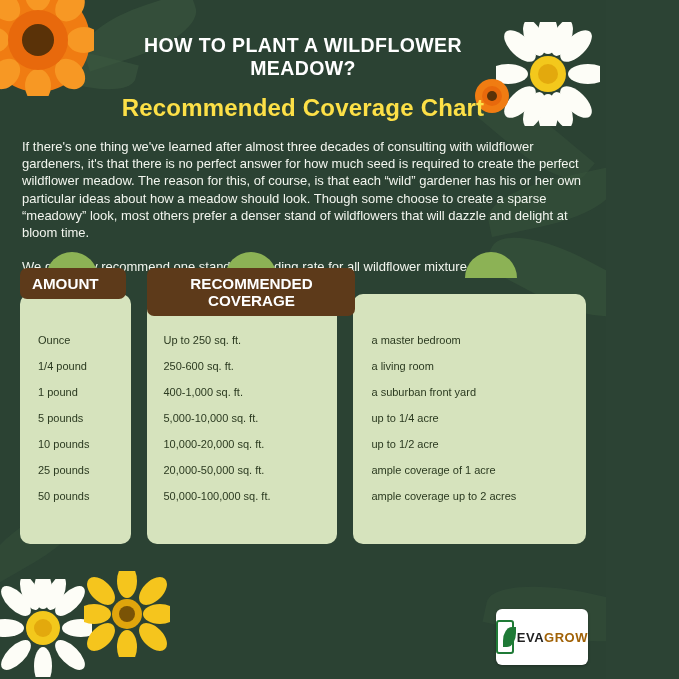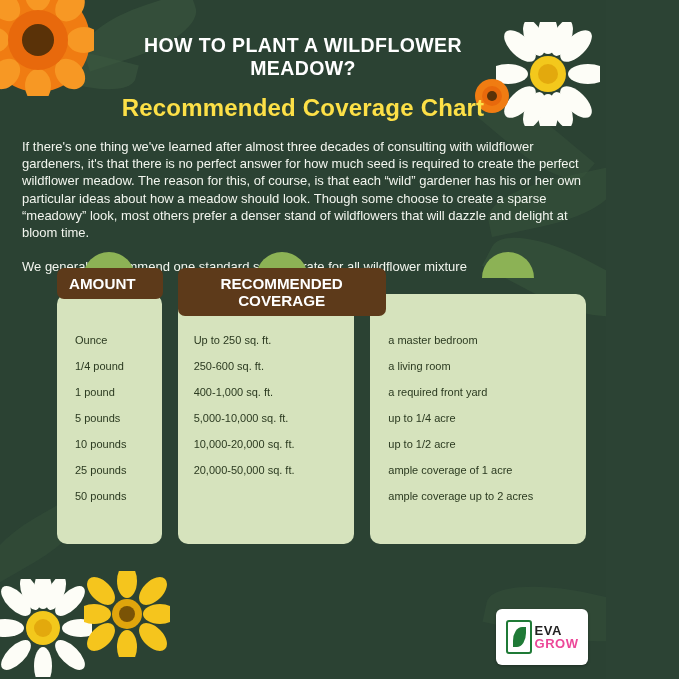--- a/index.html
+++ b/index.html
@@ -86,21 +86,20 @@
   .body-text p { margin: 0; }
   .body-text p.second { margin-top: 17px; }
 
   
   .cards {
     position: relative;
     display: flex;
     gap: 16px;
     padding: 18px 20px 0 20px;
     align-items: flex-start;
-    margin-left: 37px;
   }
   .card {
     background: #d6e3bd;
     border-radius: 10px;
     position: relative;
     padding: 34px 14px 16px 14px;
     min-height: 250px;
     box-sizing: border-box;
   }
   .card.amount { width: 128px; }
@@ -180,30 +179,29 @@
   .logo-leafmark::after {
     content: "";
     position: absolute;
     left: 5px; top: 5px;
     width: 13px; height: 20px;
     background: #1f7a36;
     border-radius: 70% 0 70% 0;
   }
   .logo-words {
     display: flex;
-    flex-direction: column;
     line-height: 1.0;
   }
   .logo-words span {
     font-weight: bold;
     font-size: 13px;
     color: #222222;
     letter-spacing: .5px;
   }
-  .logo-words .grow { color: #ec4899; }
+  .logo-words .grow { color: #a16207; }
 </style>
 </head>
 <body>
 
 <div class="page">
 
   <div class="leaf l1"></div>
   <div class="leaf l2"></div>
   <div class="leaf l3"></div>
   <div class="leaf l4"></div>
@@ -325,29 +323,30 @@
     <div class="card coverage">
       <div class="tab-arc"></div>
       <div class="card-tab">RECOMMENDED COVERAGE</div>
       <ul>
         <li>Up to 250 sq. ft.</li>
         <li>250-600 sq. ft.</li>
         <li>400-1,000 sq. ft.</li>
         <li>5,000-10,000 sq. ft.</li>
         <li>10,000-20,000 sq. ft.</li>
         <li>20,000-50,000 sq. ft.</li>
+        <li>50,000-100,000 sq. ft.</li>
       </ul>
     </div>
 
     <div class="card example">
       <div class="tab-arc"></div>
       <ul>
         <li>a master bedroom</li>
         <li>a living room</li>
-        <li>a required front yard</li>
+        <li>a suburban front yard</li>
         <li>up to 1/4 acre</li>
         <li>up to 1/2 acre</li>
         <li>ample coverage of 1 acre</li>
         <li>ample coverage up to 2 acres</li>
       </ul>
     </div>
 
   </div>
 
   <div class="logo-box">

